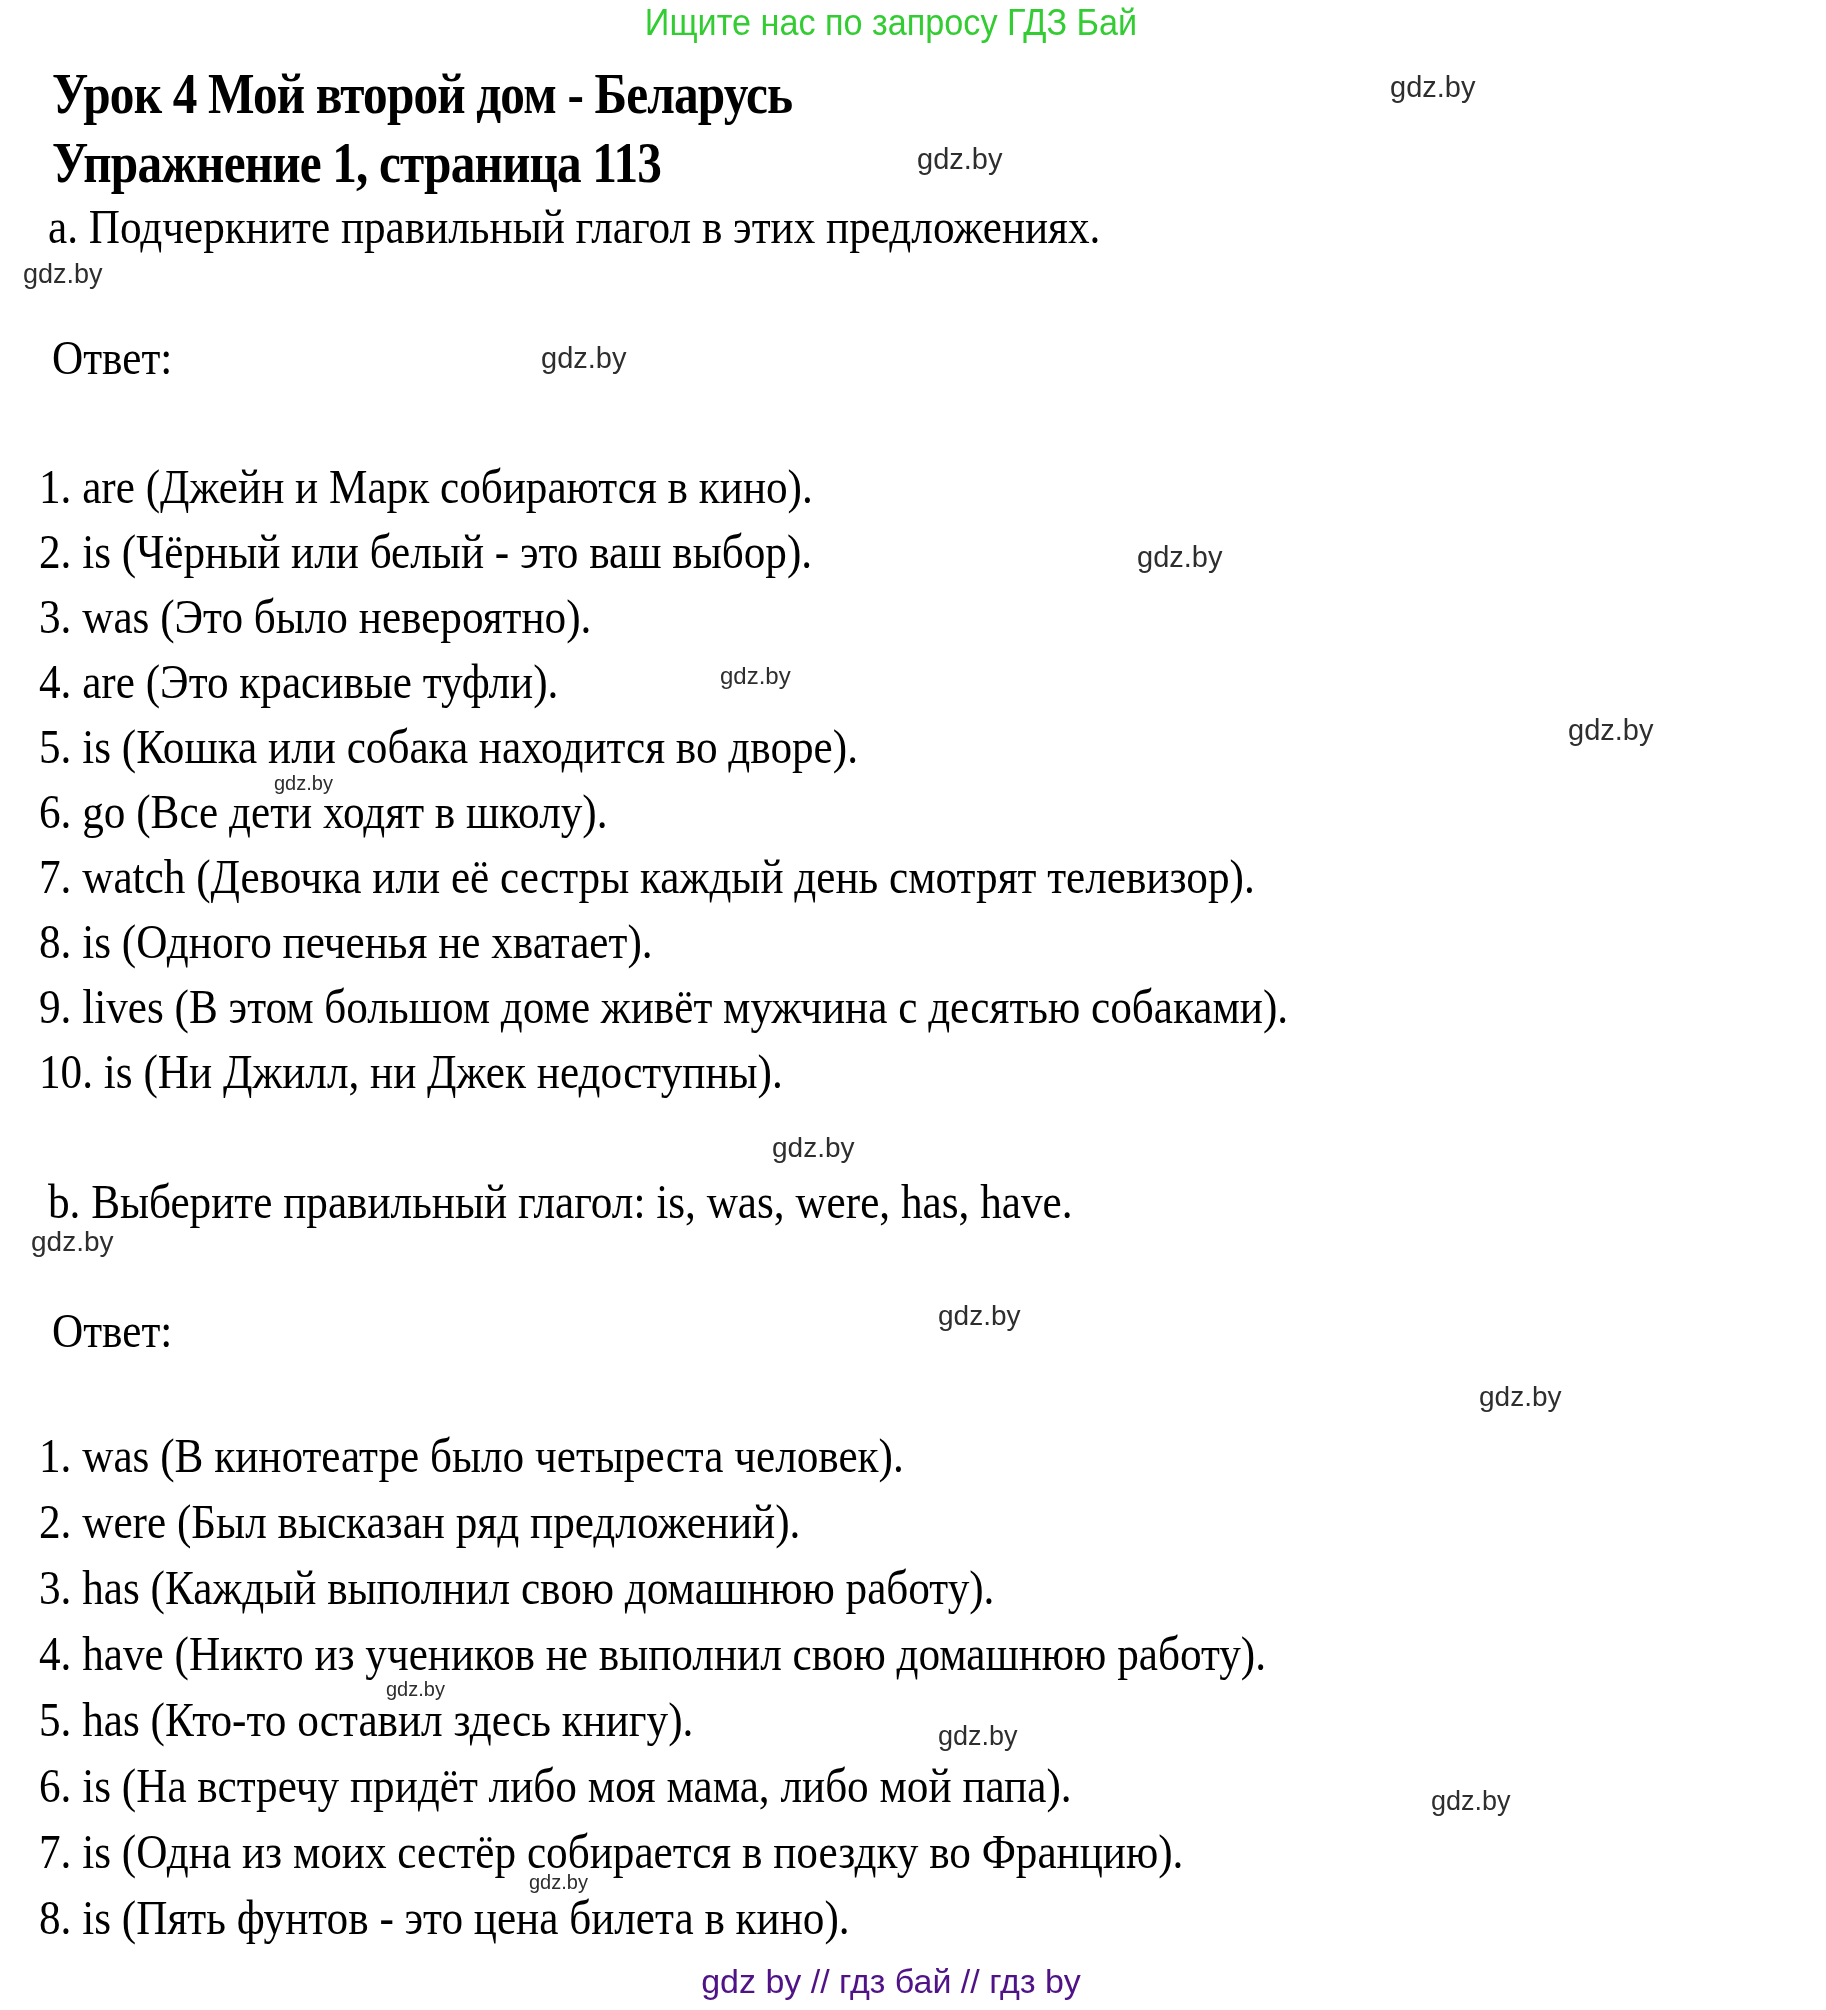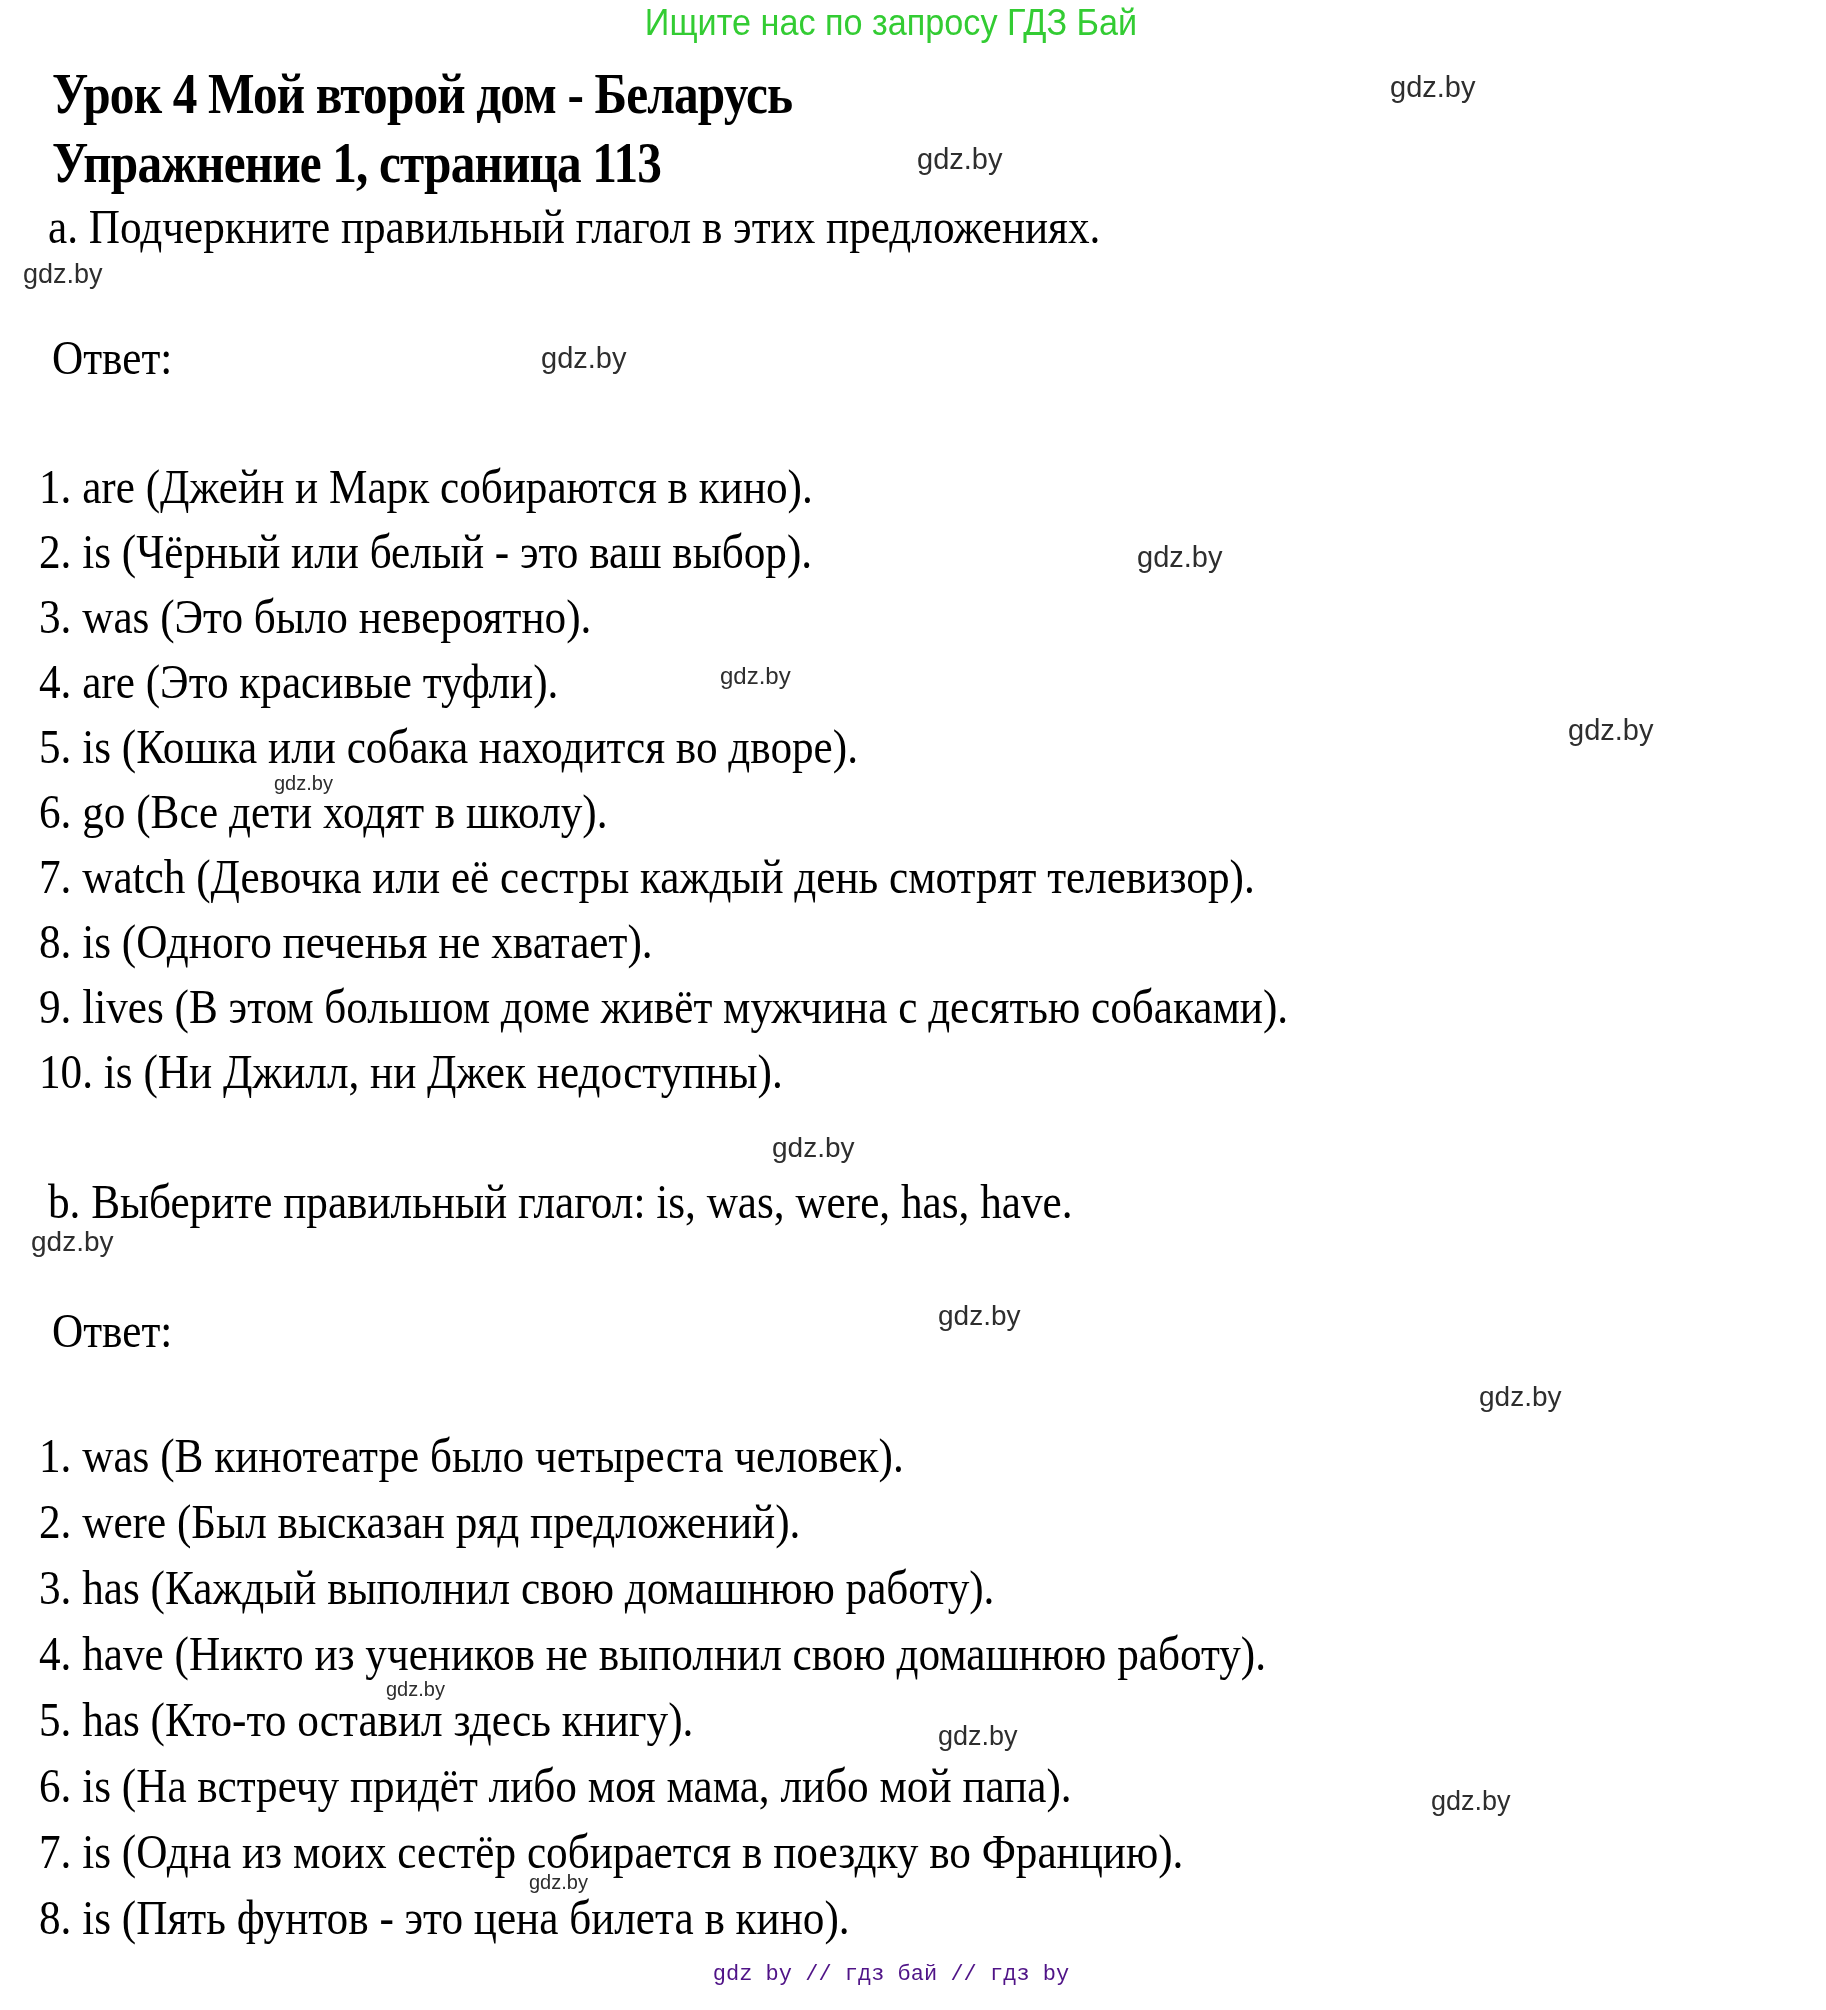--- a/index.html
+++ b/index.html
@@ -68,22 +68,22 @@
     font-family: Liberation Sans, sans-serif;
     color: #2e2e2e;
     white-space: nowrap;
   }
   
   .footer {
     position: absolute;
     top: 1962px;
     left: 50%;
     transform: translateX(-50%);
-    font-family: Liberation Mono, monospace;
-    font-size: 22px;
+    font-family: Liberation Sans, sans-serif;
+    font-size: 34px;
     color: #4f1387;
     white-space: nowrap;
   }
 </style>
 </head>
 <body>
 
 <div class="page">
 
   <div class="banner">Ищите нас по запросу ГДЗ Бай</div>

